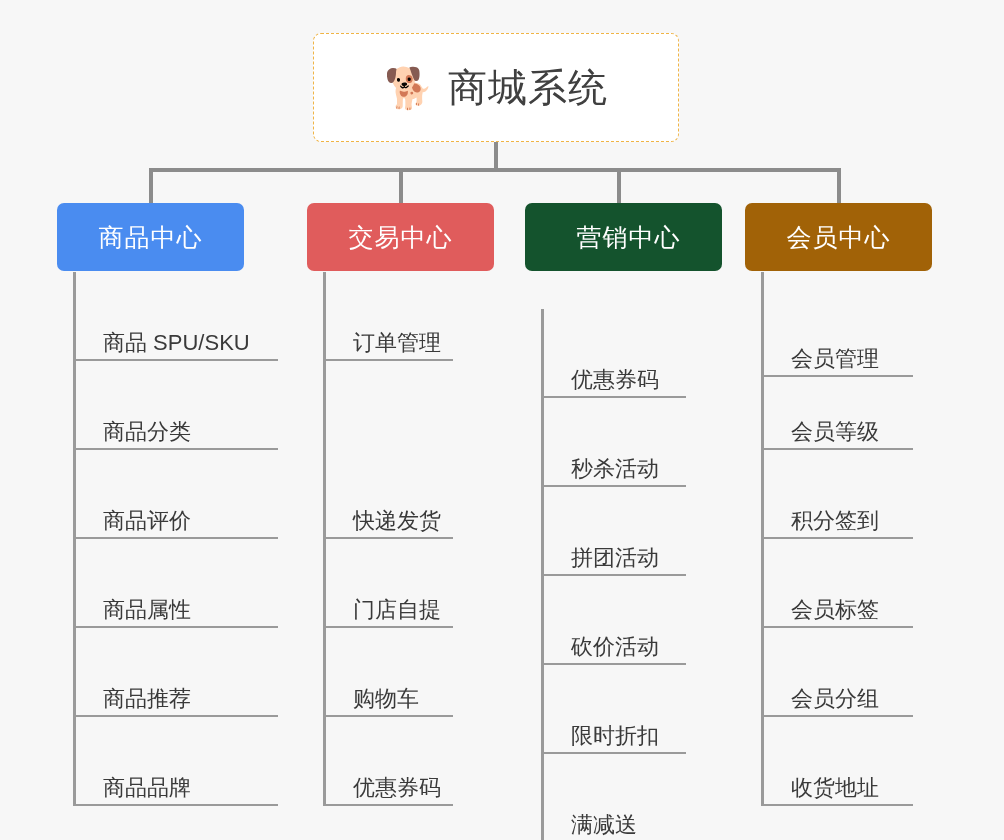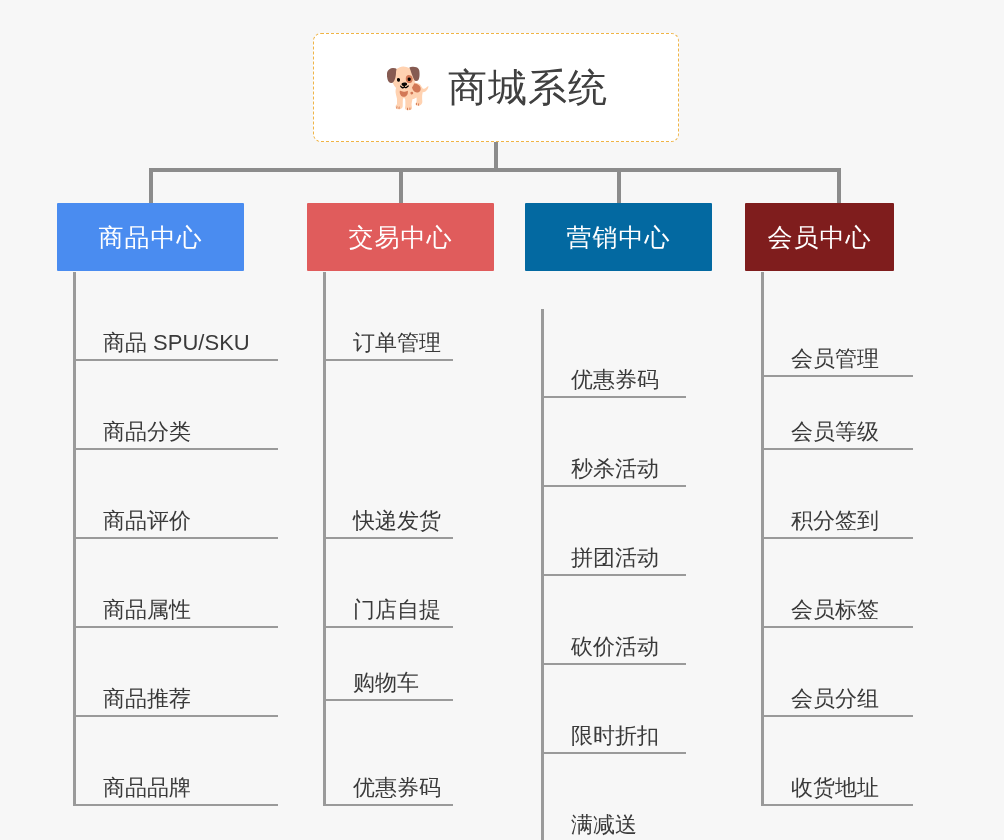--- a/index.html
+++ b/index.html
@@ -54,21 +54,21 @@
     position: absolute;
     background: #8c8c8c;
   }
   .conn-v { width: 4px; }
   .conn-h { height: 4px; }
 
   
   .category {
     position: absolute;
     height: 68px;
-    border-radius: 1px;
+    border-radius: 7px;
     display: flex;
     align-items: center;
     justify-content: center;
     color: #ffffff;
     font-size: 25px;
     letter-spacing: 1px;
     white-space: nowrap;
   }
 
   
@@ -153,28 +153,28 @@
         <div class="branch-trunk" style="height: 534px;"></div>
         <div class="leaf" style="top: 0px; width: 130px;">
           <span class="leaf-label">订单管理</span>
         </div>
         <div class="leaf" style="top: 178px; width: 130px;">
           <span class="leaf-label">快递发货</span>
         </div>
         <div class="leaf" style="top: 267px; width: 130px;">
           <span class="leaf-label">门店自提</span>
         </div>
-        <div class="leaf" style="top: 340px; width: 130px;">
+        <div class="leaf" style="top: 356px; width: 130px;">
           <span class="leaf-label">购物车</span>
         </div>
         <div class="leaf" style="top: 445px; width: 130px;">
           <span class="leaf-label">优惠券码</span>
         </div>
       </div>
-      <div class="category" style="left: 525px; top: 203px; width: 187px; background: #0369a1;">
+      <div class="category" style="left: 525px; top: 203px; width: 187px; background: #14532d; padding-left: 10px;">
         <span>营销中心</span>
       </div>
       <div class="branch" style="left: 541px; height: 668px; width: 145px; margin-top: 37px;">
         <div class="branch-trunk" style="height: 534px;"></div>
         <div class="leaf" style="top: 0px; width: 145px;">
           <span class="leaf-label">优惠券码</span>
         </div>
         <div class="leaf" style="top: 89px; width: 145px;">
           <span class="leaf-label">秒杀活动</span>
         </div>
@@ -184,21 +184,21 @@
         <div class="leaf" style="top: 267px; width: 145px;">
           <span class="leaf-label">砍价活动</span>
         </div>
         <div class="leaf" style="top: 356px; width: 145px;">
           <span class="leaf-label">限时折扣</span>
         </div>
         <div class="leaf" style="top: 445px; width: 145px;">
           <span class="leaf-label">满减送</span>
         </div>
       </div>
-      <div class="category" style="left: 745px; top: 203px; width: 149px; background: #7f1d1d;">
+      <div class="category" style="left: 745px; top: 203px; width: 187px; background: #a16207;">
         <span>会员中心</span>
       </div>
       <div class="branch" style="left: 761px; height: 534px; width: 152px;">
         <div class="branch-trunk" style="height: 534px;"></div>
         <div class="leaf" style="top: 16px; width: 152px;">
           <span class="leaf-label">会员管理</span>
         </div>
         <div class="leaf" style="top: 89px; width: 152px;">
           <span class="leaf-label">会员等级</span>
         </div>

